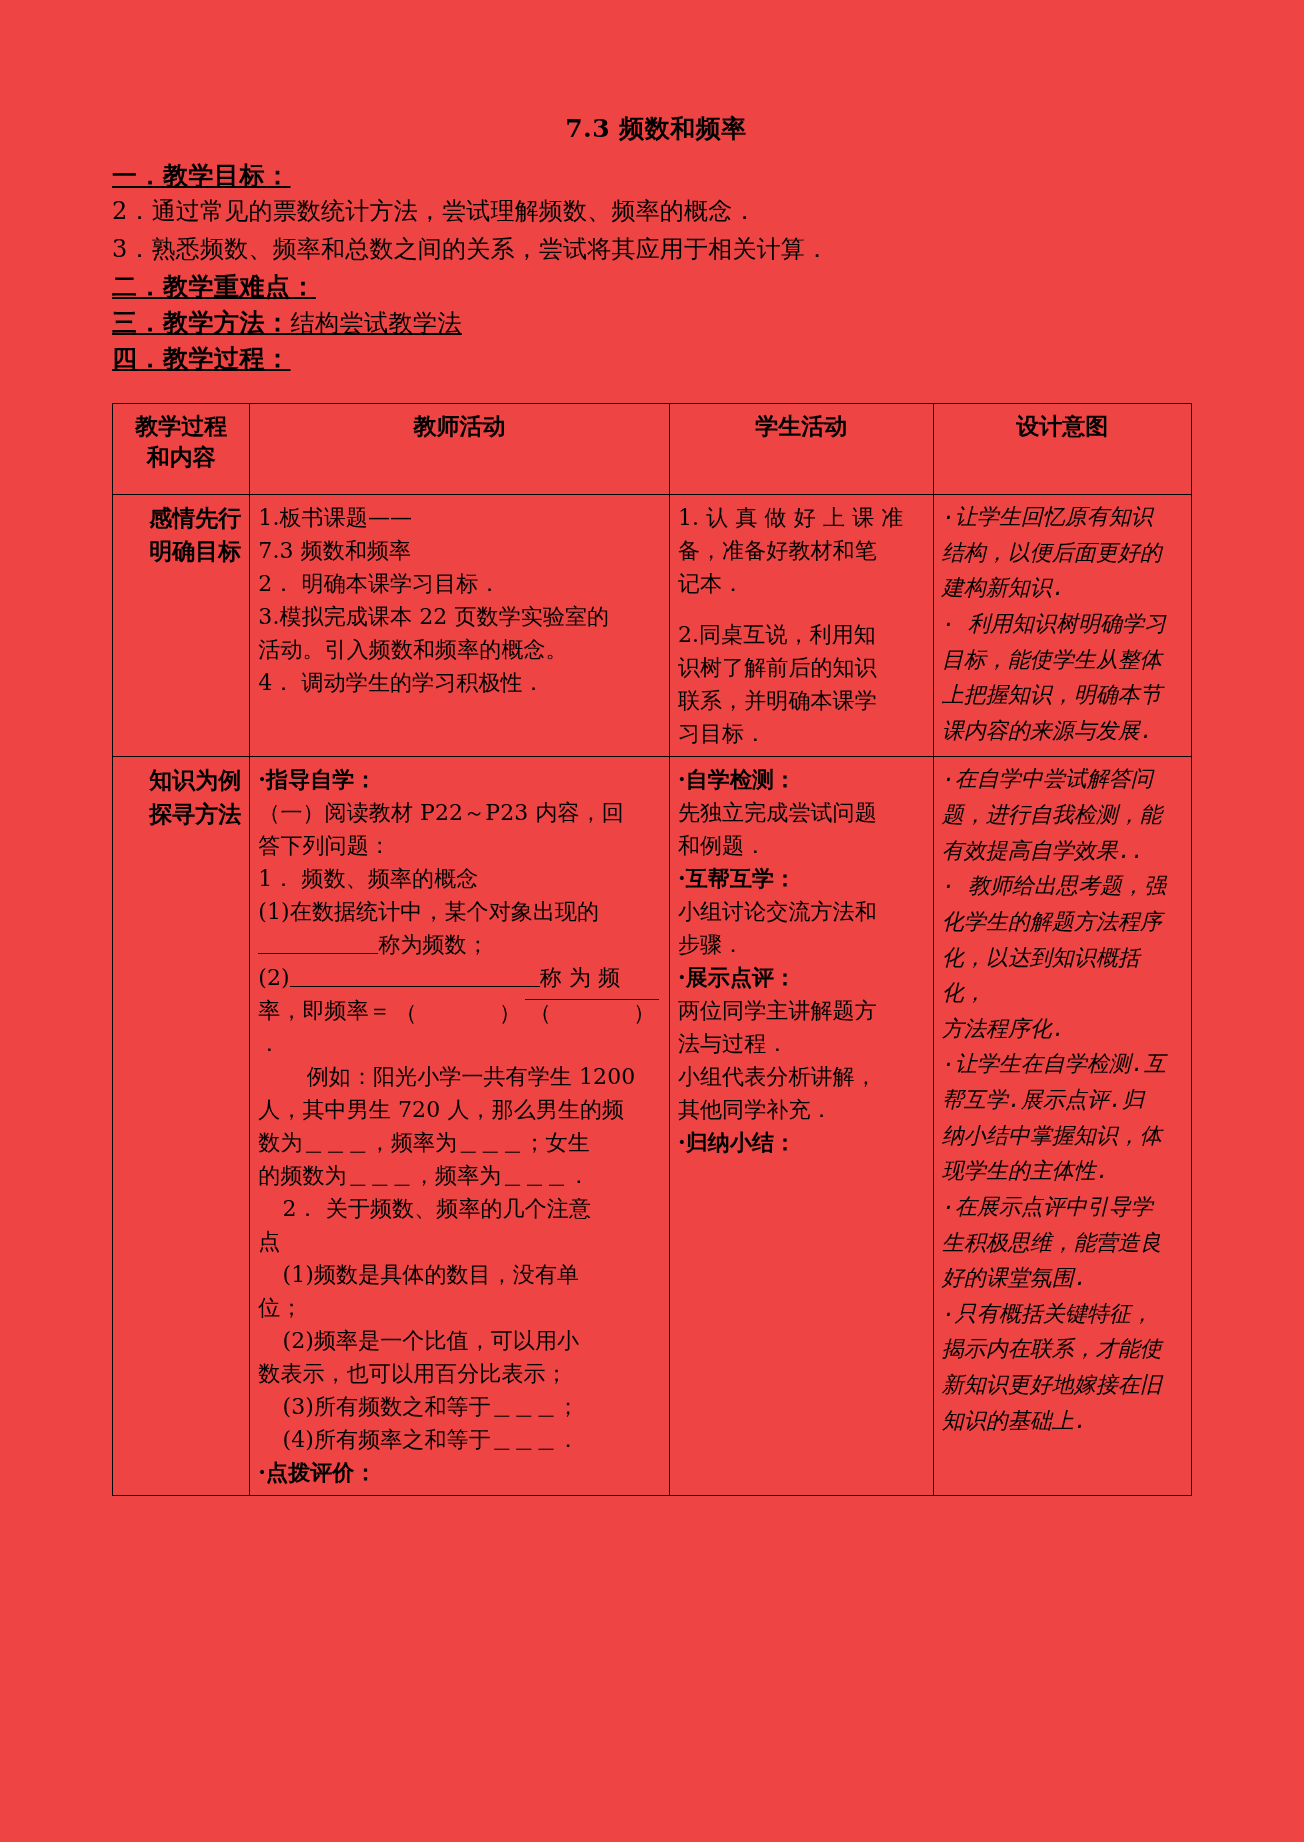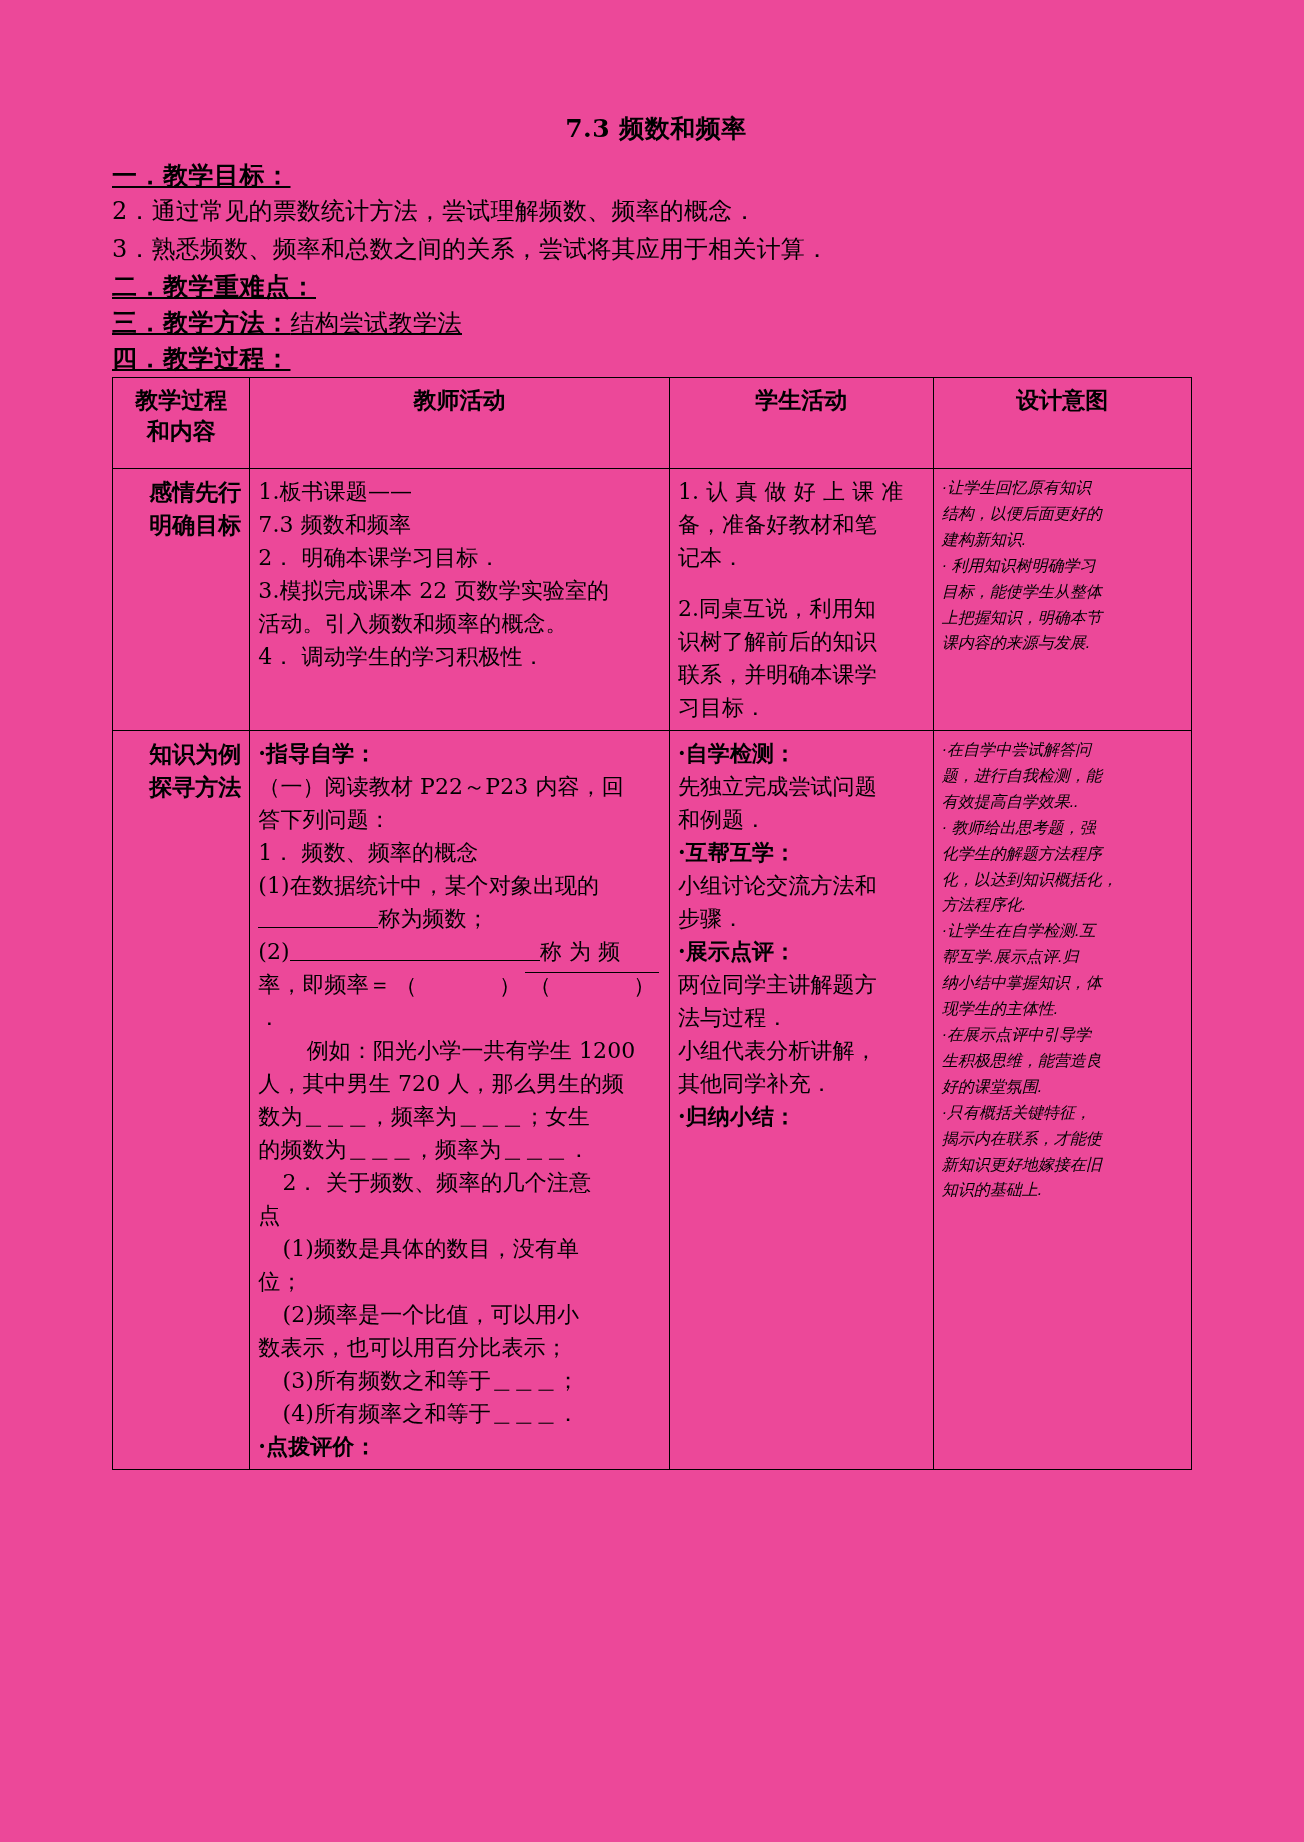--- a/index.html
+++ b/index.html
@@ -9,21 +9,21 @@
   }
   body {
     font-family: "DejaVu Serif", "Liberation Serif", serif;
     color: #000000;
   }
   .page {
     width: 1304px;
     height: 1842px;
     box-sizing: border-box;
     position: relative;
-    background: #ec4899;
+    background: #ef4444;
     padding: 112px 104px 0 112px;
     overflow: hidden;
   }
 
   .doc-title {
     text-align: center;
     font-size: 25px;
     font-weight: bold;
     letter-spacing: 0.5px;
     margin: 0 0 14px 0;
@@ -45,21 +45,21 @@
   .body-line {
     font-size: 24px;
     line-height: 1.48;
     margin: 2px 0;
     letter-spacing: 0.2px;
   }
 
   table.lesson {
     width: 1080px;
     border-collapse: collapse;
-    margin-top: 2px;
+    margin-top: 28px;
     table-layout: fixed;
   }
   table.lesson td, table.lesson th {
     border: 1.4px solid #000;
     vertical-align: top;
     padding: 6px 8px;
   }
   col.c1 { width: 126px; }
   col.c2 { width: 385px; }
   col.c3 { width: 242px; }
@@ -84,23 +84,23 @@
 
   .cell-text {
     font-size: 22px;
     line-height: 1.5;
     letter-spacing: 0.1px;
   }
   .cell-text p { margin: 0; }
   .cell-text p.gap { height: 18px; }
 
   .kai {
-    font-family: Liberation Sans, sans-serif;
+    font-family: Liberation Mono, monospace;
     font-style: italic;
-    font-size: 16px;
+    font-size: 22px;
     line-height: 1.62;
   }
   .kai p { margin: 0; }
 
   .bold-lead { font-weight: bold; }
   .indent1 { text-indent: 1.1em; }
   .indent2 { text-indent: 2.2em; }
   .blank-m { display: inline-block; border-bottom: 1.4px solid #000; width: 120px; vertical-align: -2px; }
   .blank-l { display: inline-block; border-bottom: 1.4px solid #000; width: 250px; vertical-align: -2px; }
 

